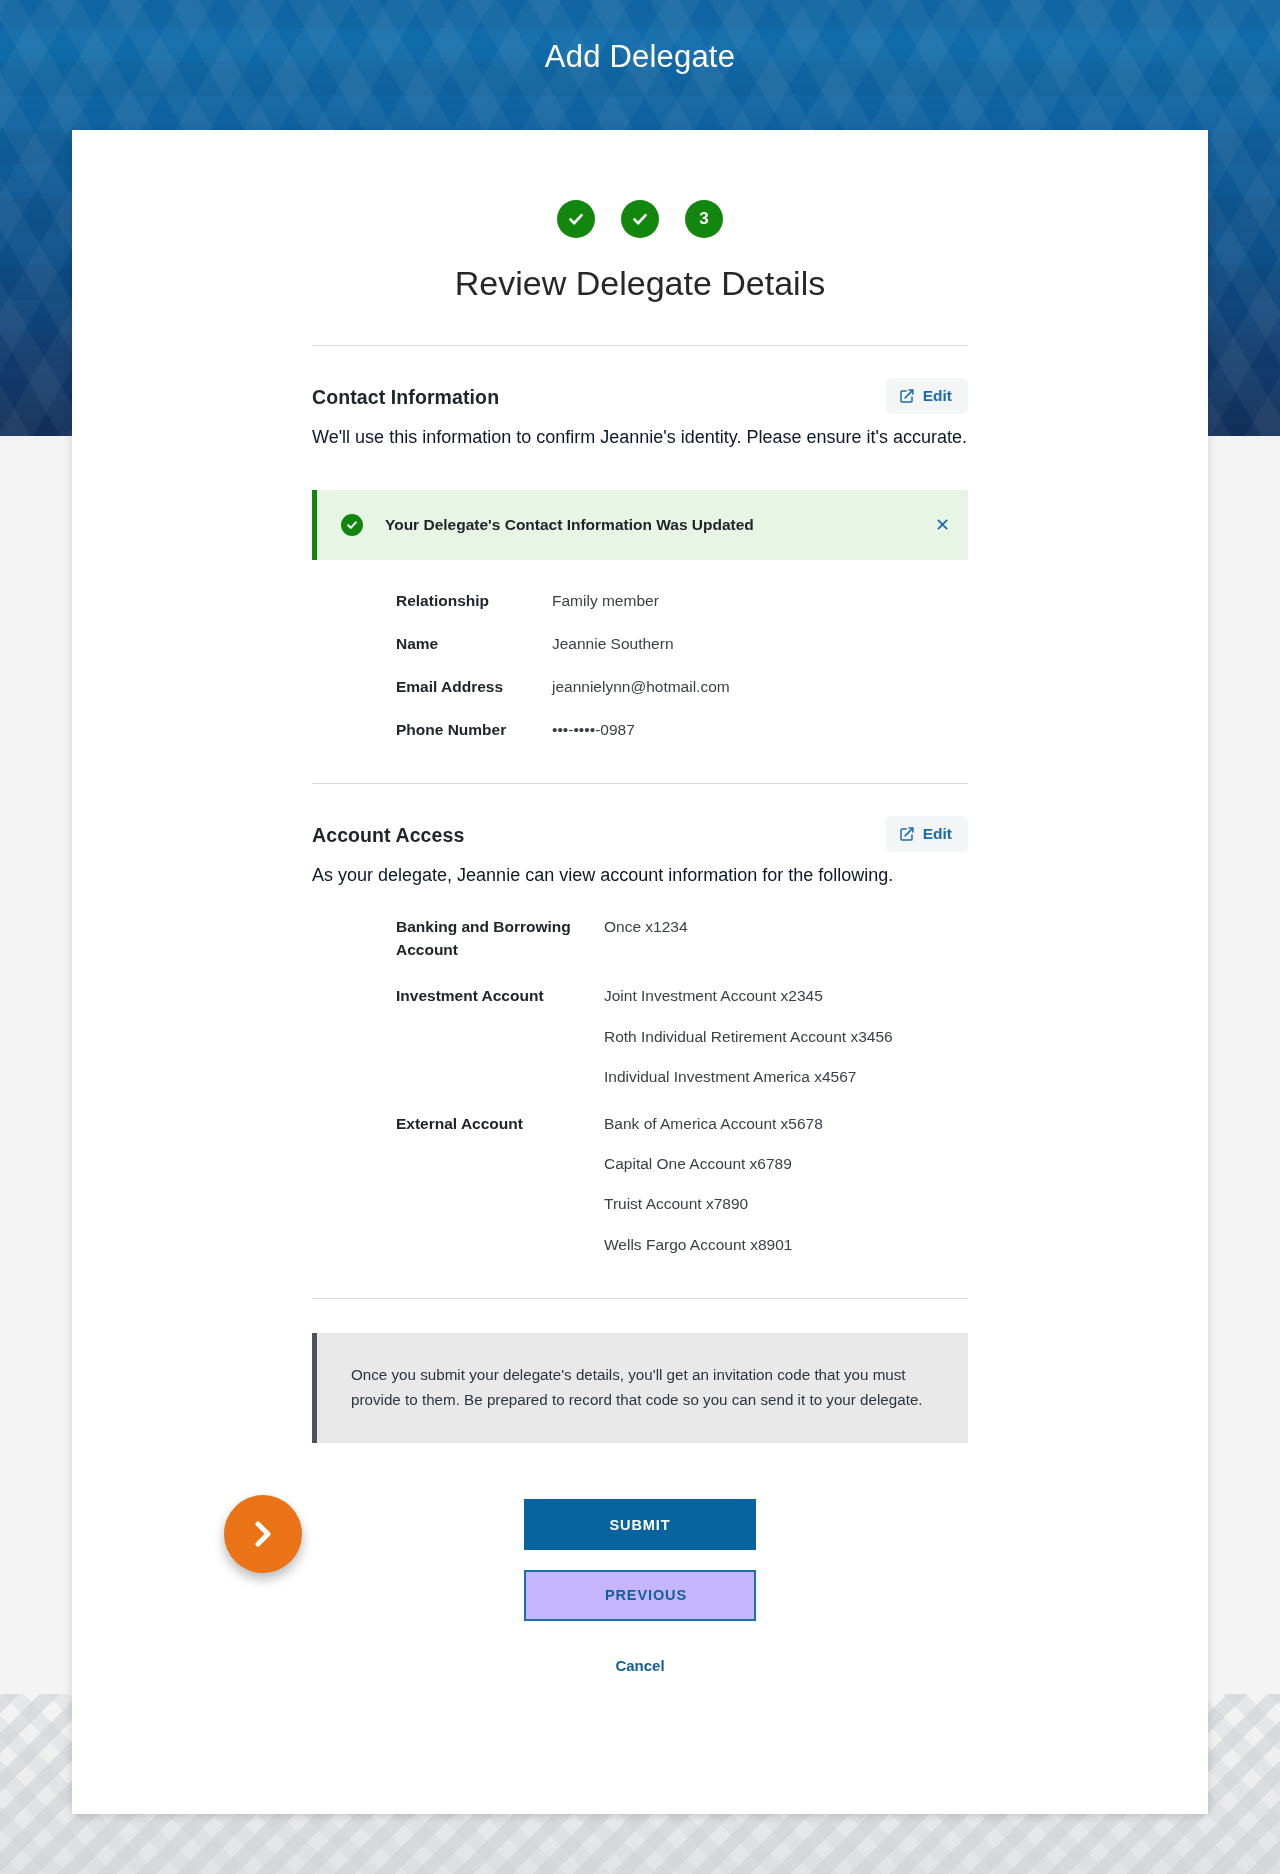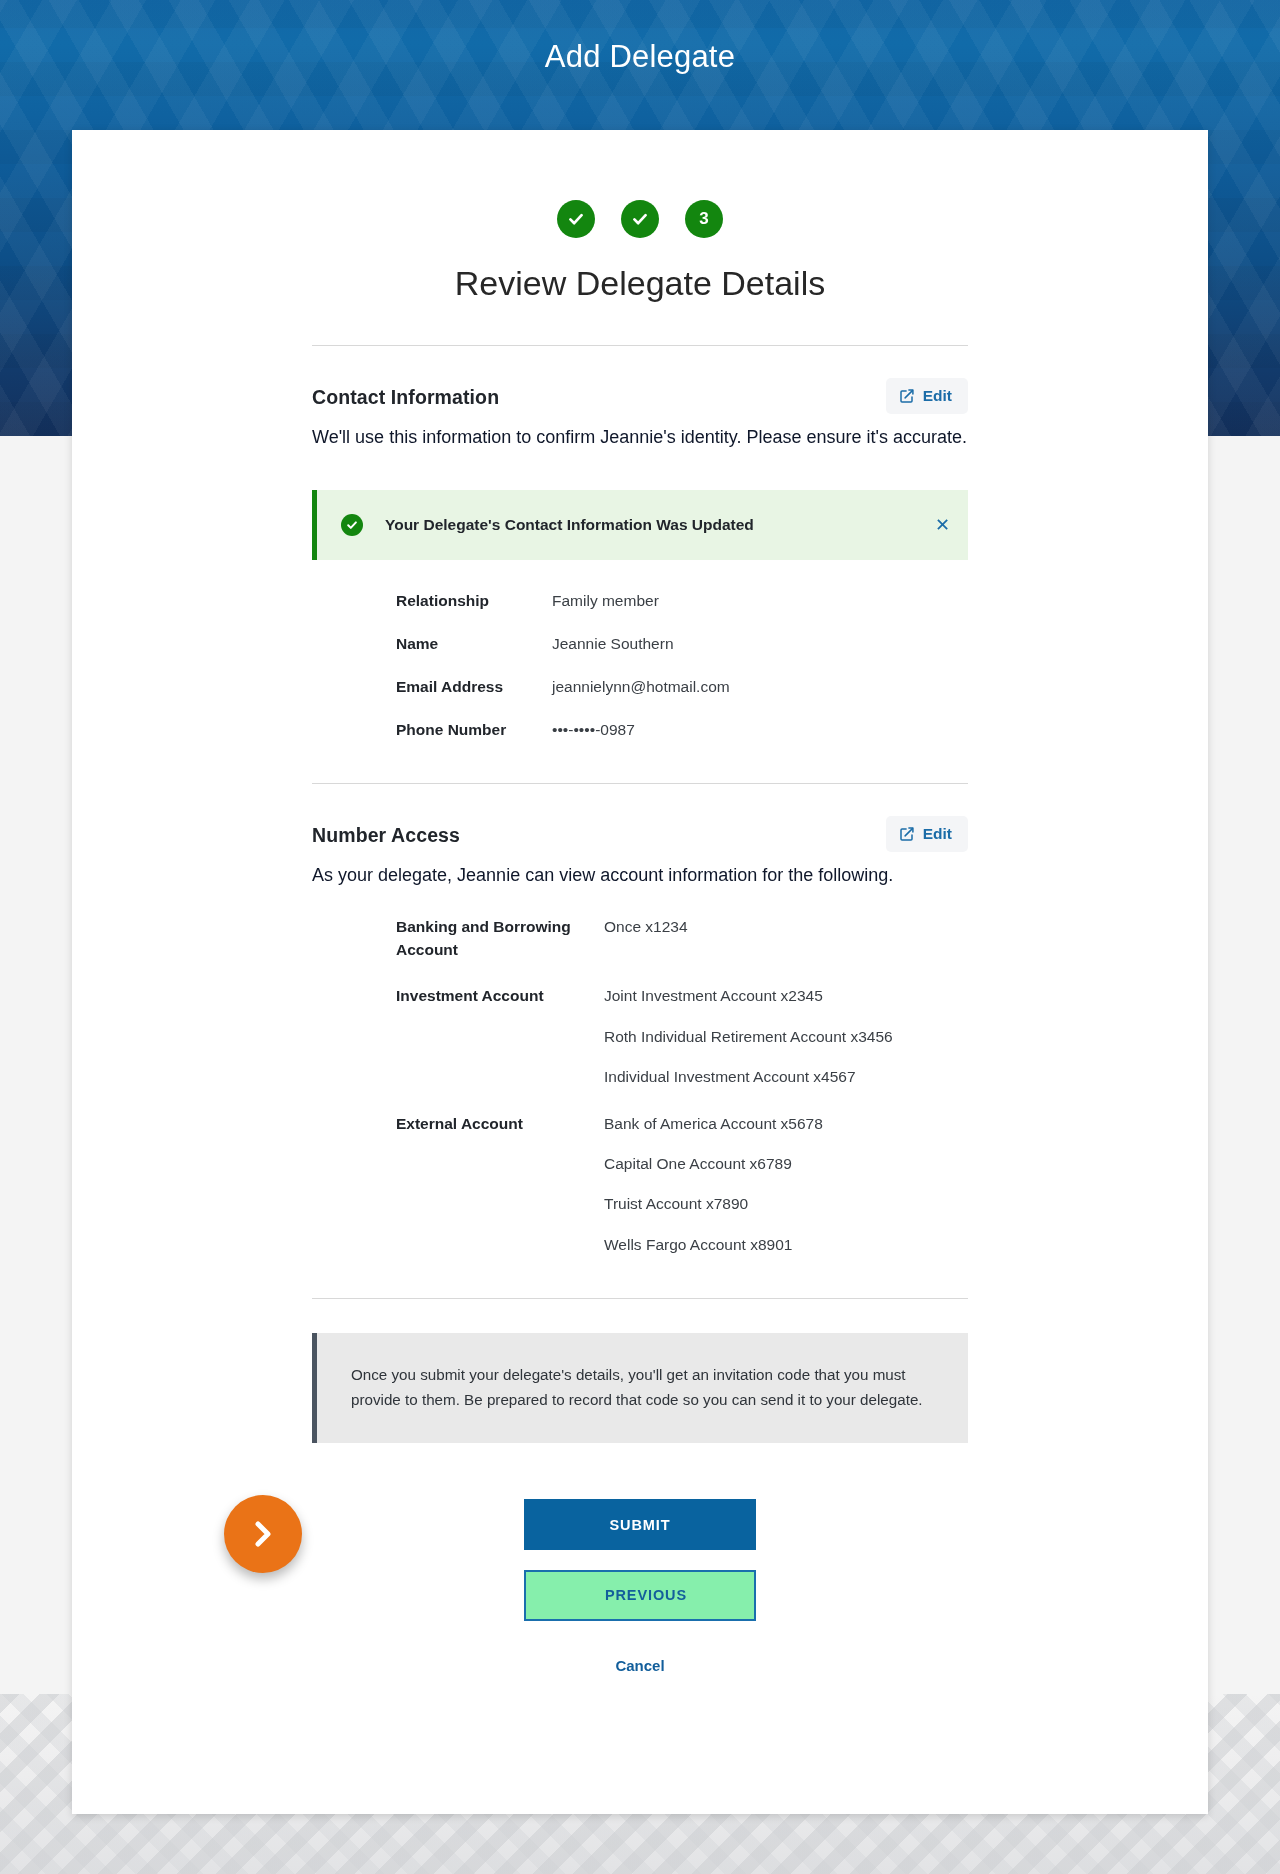--- a/index.html
+++ b/index.html
@@ -264,21 +264,21 @@
     text-align: center;
     line-height: 51px;
     padding: 0;
   }
   .btn-submit {
     background: #09639f;
     color: #ffffff;
     border: 1px solid #09639f;
   }
   .btn-previous {
-    background: #86efac;
+    background: #c4b5fd;
     color: #135f9b;
     border: 2px solid #1a6fad;
     margin-top: 20px;
     line-height: 47px;
     padding-left: 12px;
   }
   .cancel-link {
     display: block;
     text-align: center;
     margin-top: 36px;
@@ -384,21 +384,21 @@
           </div>
           <div class="drow">
             <div class="dlabel">Phone Number</div>
             <div class="dvalue">•••-••••-0987</div>
           </div>
         </div>
 
         <div class="rule"></div>
 
         <div class="sec-head">
-          <h2>Number Access</h2>
+          <h2>Account Access</h2>
           <button class="edit-btn">
             <span>
               <svg width="16" height="16" viewBox="0 0 16 16" aria-hidden="true">
                 <path d="M13 9.1 V13 a1 1 0 0 1-1 1 H3 a1 1 0 0 1-1-1 V4 a1 1 0 0 1 1-1 h4.1" fill="none" stroke="#1b6ca8" stroke-width="1.5" stroke-linecap="round"></path>
                 <path d="M6.1 9.9 L13.4 2.6" fill="none" stroke="#1b6ca8" stroke-width="1.5" stroke-linecap="round"></path>
                 <path d="M9.9 2.1 L13.9 2.1 L13.9 6.1" fill="none" stroke="#1b6ca8" stroke-width="1.5" stroke-linecap="round" stroke-linejoin="round"></path>
               </svg>
             </span>
             <span>Edit</span>
           </button>
@@ -412,21 +412,21 @@
             <div class="avalues">
               <div class="avalue">Once x1234</div>
             </div>
           </div>
 
           <div class="arow">
             <div class="alabel">Investment Account</div>
             <div class="avalues">
               <div class="avalue">Joint Investment Account x2345</div>
               <div class="avalue">Roth Individual Retirement Account x3456</div>
-              <div class="avalue">Individual Investment Account x4567</div>
+              <div class="avalue">Individual Investment America x4567</div>
             </div>
           </div>
 
           <div class="arow">
             <div class="alabel">External Account</div>
             <div class="avalues">
               <div class="avalue">Bank of America Account x5678</div>
               <div class="avalue">Capital One Account x6789</div>
               <div class="avalue">Truist Account x7890</div>
               <div class="avalue">Wells Fargo Account x8901</div>

